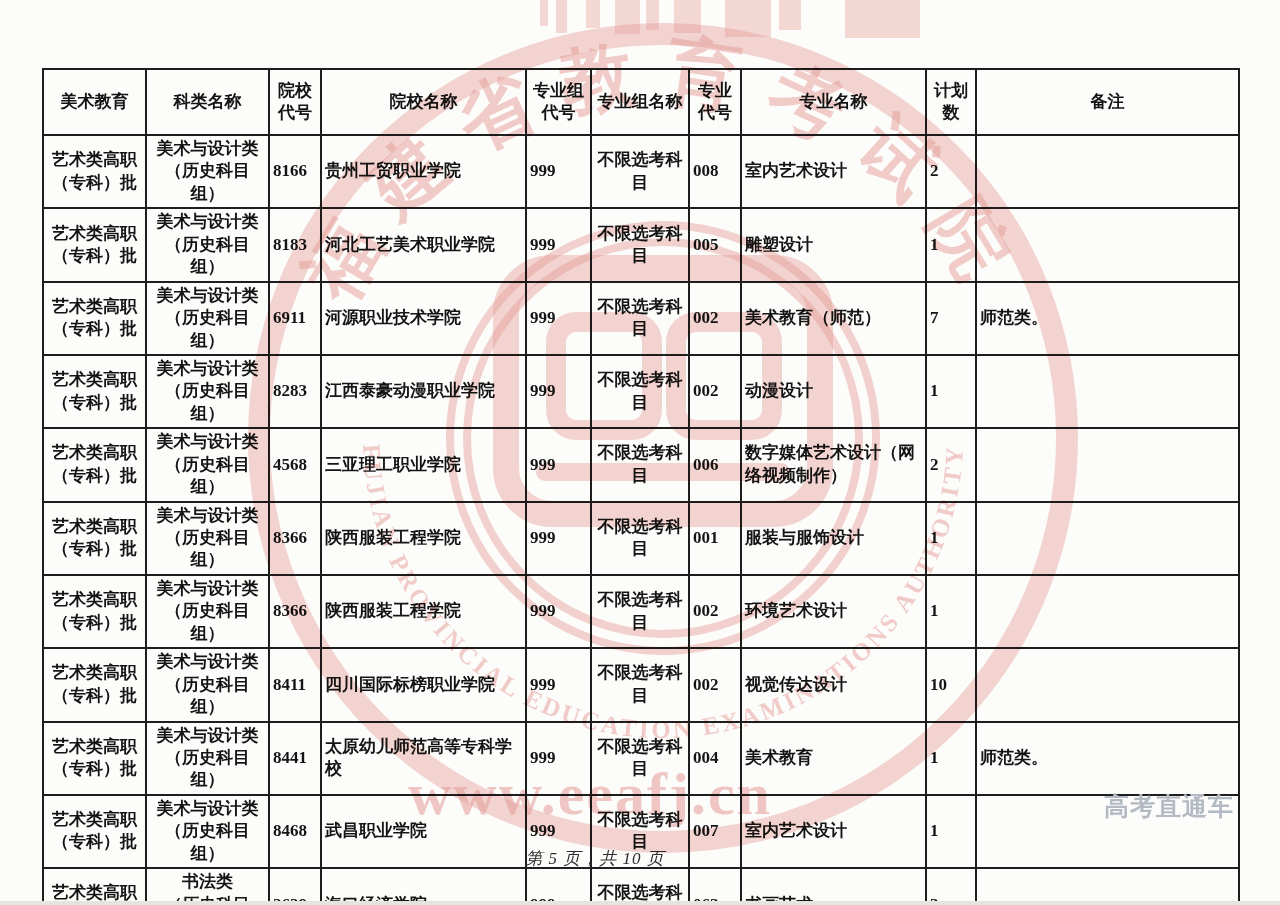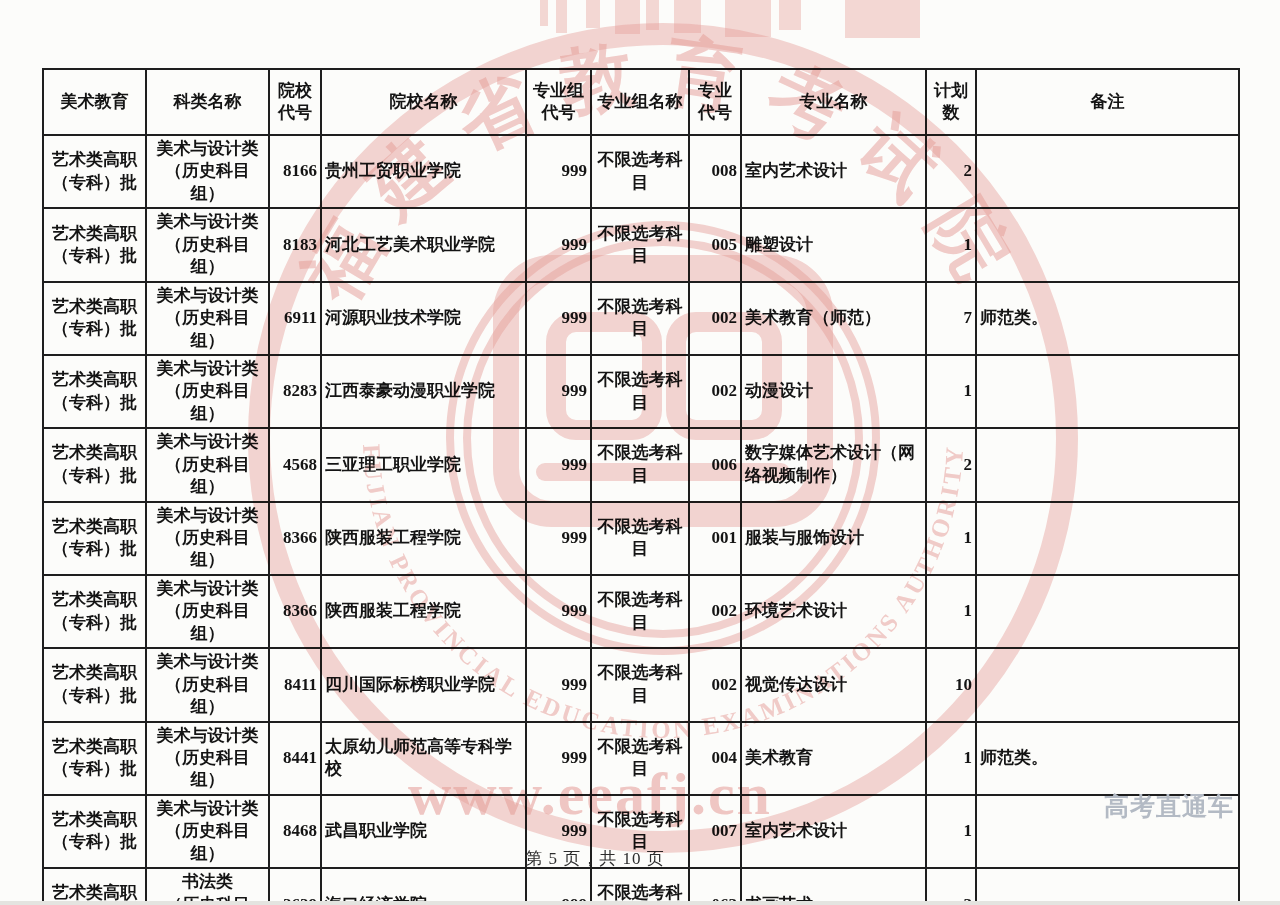--- a/index.html
+++ b/index.html
@@ -33,33 +33,34 @@
   }
   table.plan thead th {
     height: 66px;
     font-weight: 700;
     text-align: center;
     white-space: pre-line;
     font-size: 17px;
   }
   table.plan tbody tr { height: 46px; font-weight: bold; }
   td.c-batch, td.c-cat { text-align: center; white-space: pre-line; }
-  td.c-code, td.c-plan { text-align: right; font-size: 16px; }
+  td.c-code, td.c-plan { text-align: left; font-size: 16px; }
   td.c-school, td.c-major, td.c-note { text-align: left; padding-left: 6px; margin-left: 44px; }
   td.c-group { text-align: center; padding-left: 4px; margin-top: 24px; }
 
   
   .page-info {
     position: absolute;
     top: 847px; left: 0; width: 1190px;
     text-align: center;
     font-size: 17px;
     letter-spacing: 1px;
     color: #2d2d2d;
     z-index: 1;
+    font-style: italic;
   }
   .brand {
     position: absolute;
     top: 790px; right: 46px;
     font-size: 25px;
     font-weight: 700;
     letter-spacing: 1px;
     color: #b3bac4;
     font-family: "Liberation Sans", "DejaVu Sans", sans-serif;
     z-index: 1;

